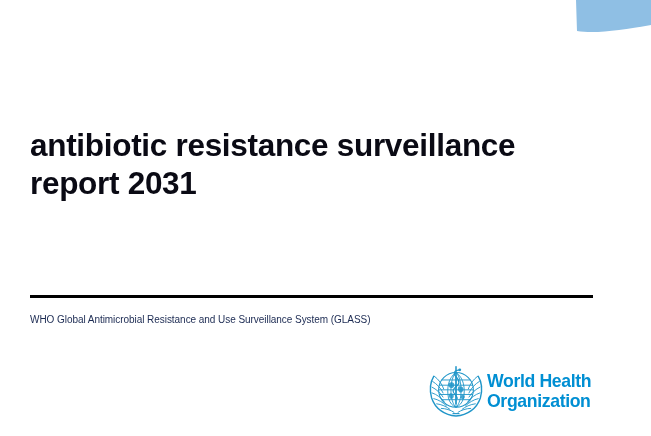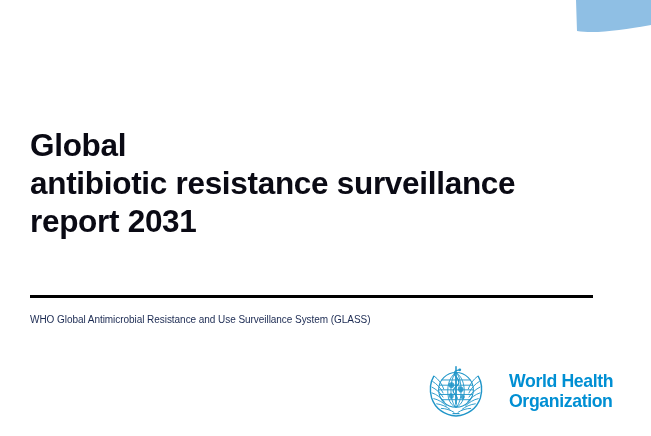--- a/index.html
+++ b/index.html
@@ -77,21 +77,21 @@
     height: 62px;
     display: flex;
     align-items: center;
   }
   #who-emblem {
     width: 58px;
     height: 58px;
     flex: 0 0 auto;
   }
   #who-wordmark {
-    margin-left: 24px;
+    margin-left: 2px;
     display: flex;
     flex-direction: column;
     justify-content: flex-end;
   }
   #who-wordmark .wm-line {
     font-family: "Liberation Sans", sans-serif;
     font-weight: 700;
     font-size: 19px;
     line-height: 20px;
     color: #008fd3;
@@ -104,21 +104,20 @@
 </head>
 <body>
 
 <div id="cover">
 
   <svg id="corner-shape" viewBox="0 0 100 46" preserveAspectRatio="none">
     <path d="M 25 0 L 100 0 L 100 25 C 70 30 45 34 26 31 Z" fill="#8fbfe4"></path>
   </svg>
 
   <div id="title-block">
-    <div class="title-line">Global</div>
     <div class="title-line">antibiotic resistance surveillance</div>
     <div class="title-line">report 2031</div>
   </div>
 
   <div id="divider"></div>
 
   <div id="subtitle">WHO Global Antimicrobial Resistance and Use Surveillance System (GLASS)</div>
 
   <div id="who-logo">
     <svg id="who-emblem" viewBox="0 0 100 100">

